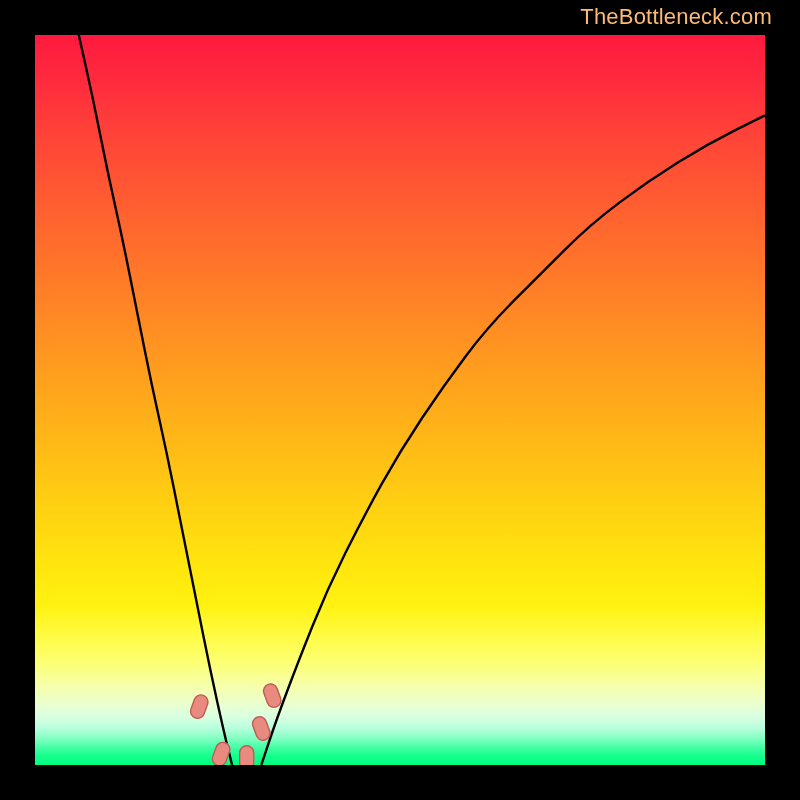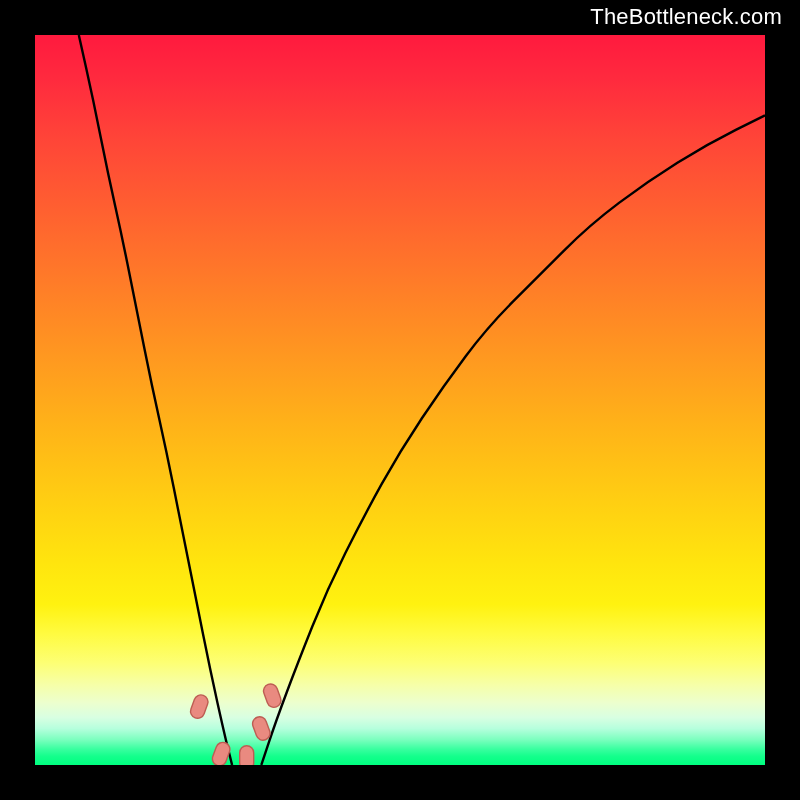--- a/index.html
+++ b/index.html
@@ -6,25 +6,25 @@
     margin: 0;
     padding: 0;
     width: 800px;
     height: 800px;
     background: #000;
     overflow: hidden;
   }
   .watermark {
     position: absolute;
     top: 4px;
-    right: 18px;
+    right: 28px;
     font-family: Arial, Helvetica, sans-serif;
     font-size: 22px;
     font-weight: 400;
-    color: #ffffff;
+    color: #fdba74;
     letter-spacing: 0.2px;
     z-index: 10;
   }
   .plot-frame {
     position: absolute;
     left: 35px;
     top: 35px;
     width: 730px;
     height: 730px;
     overflow: hidden;

